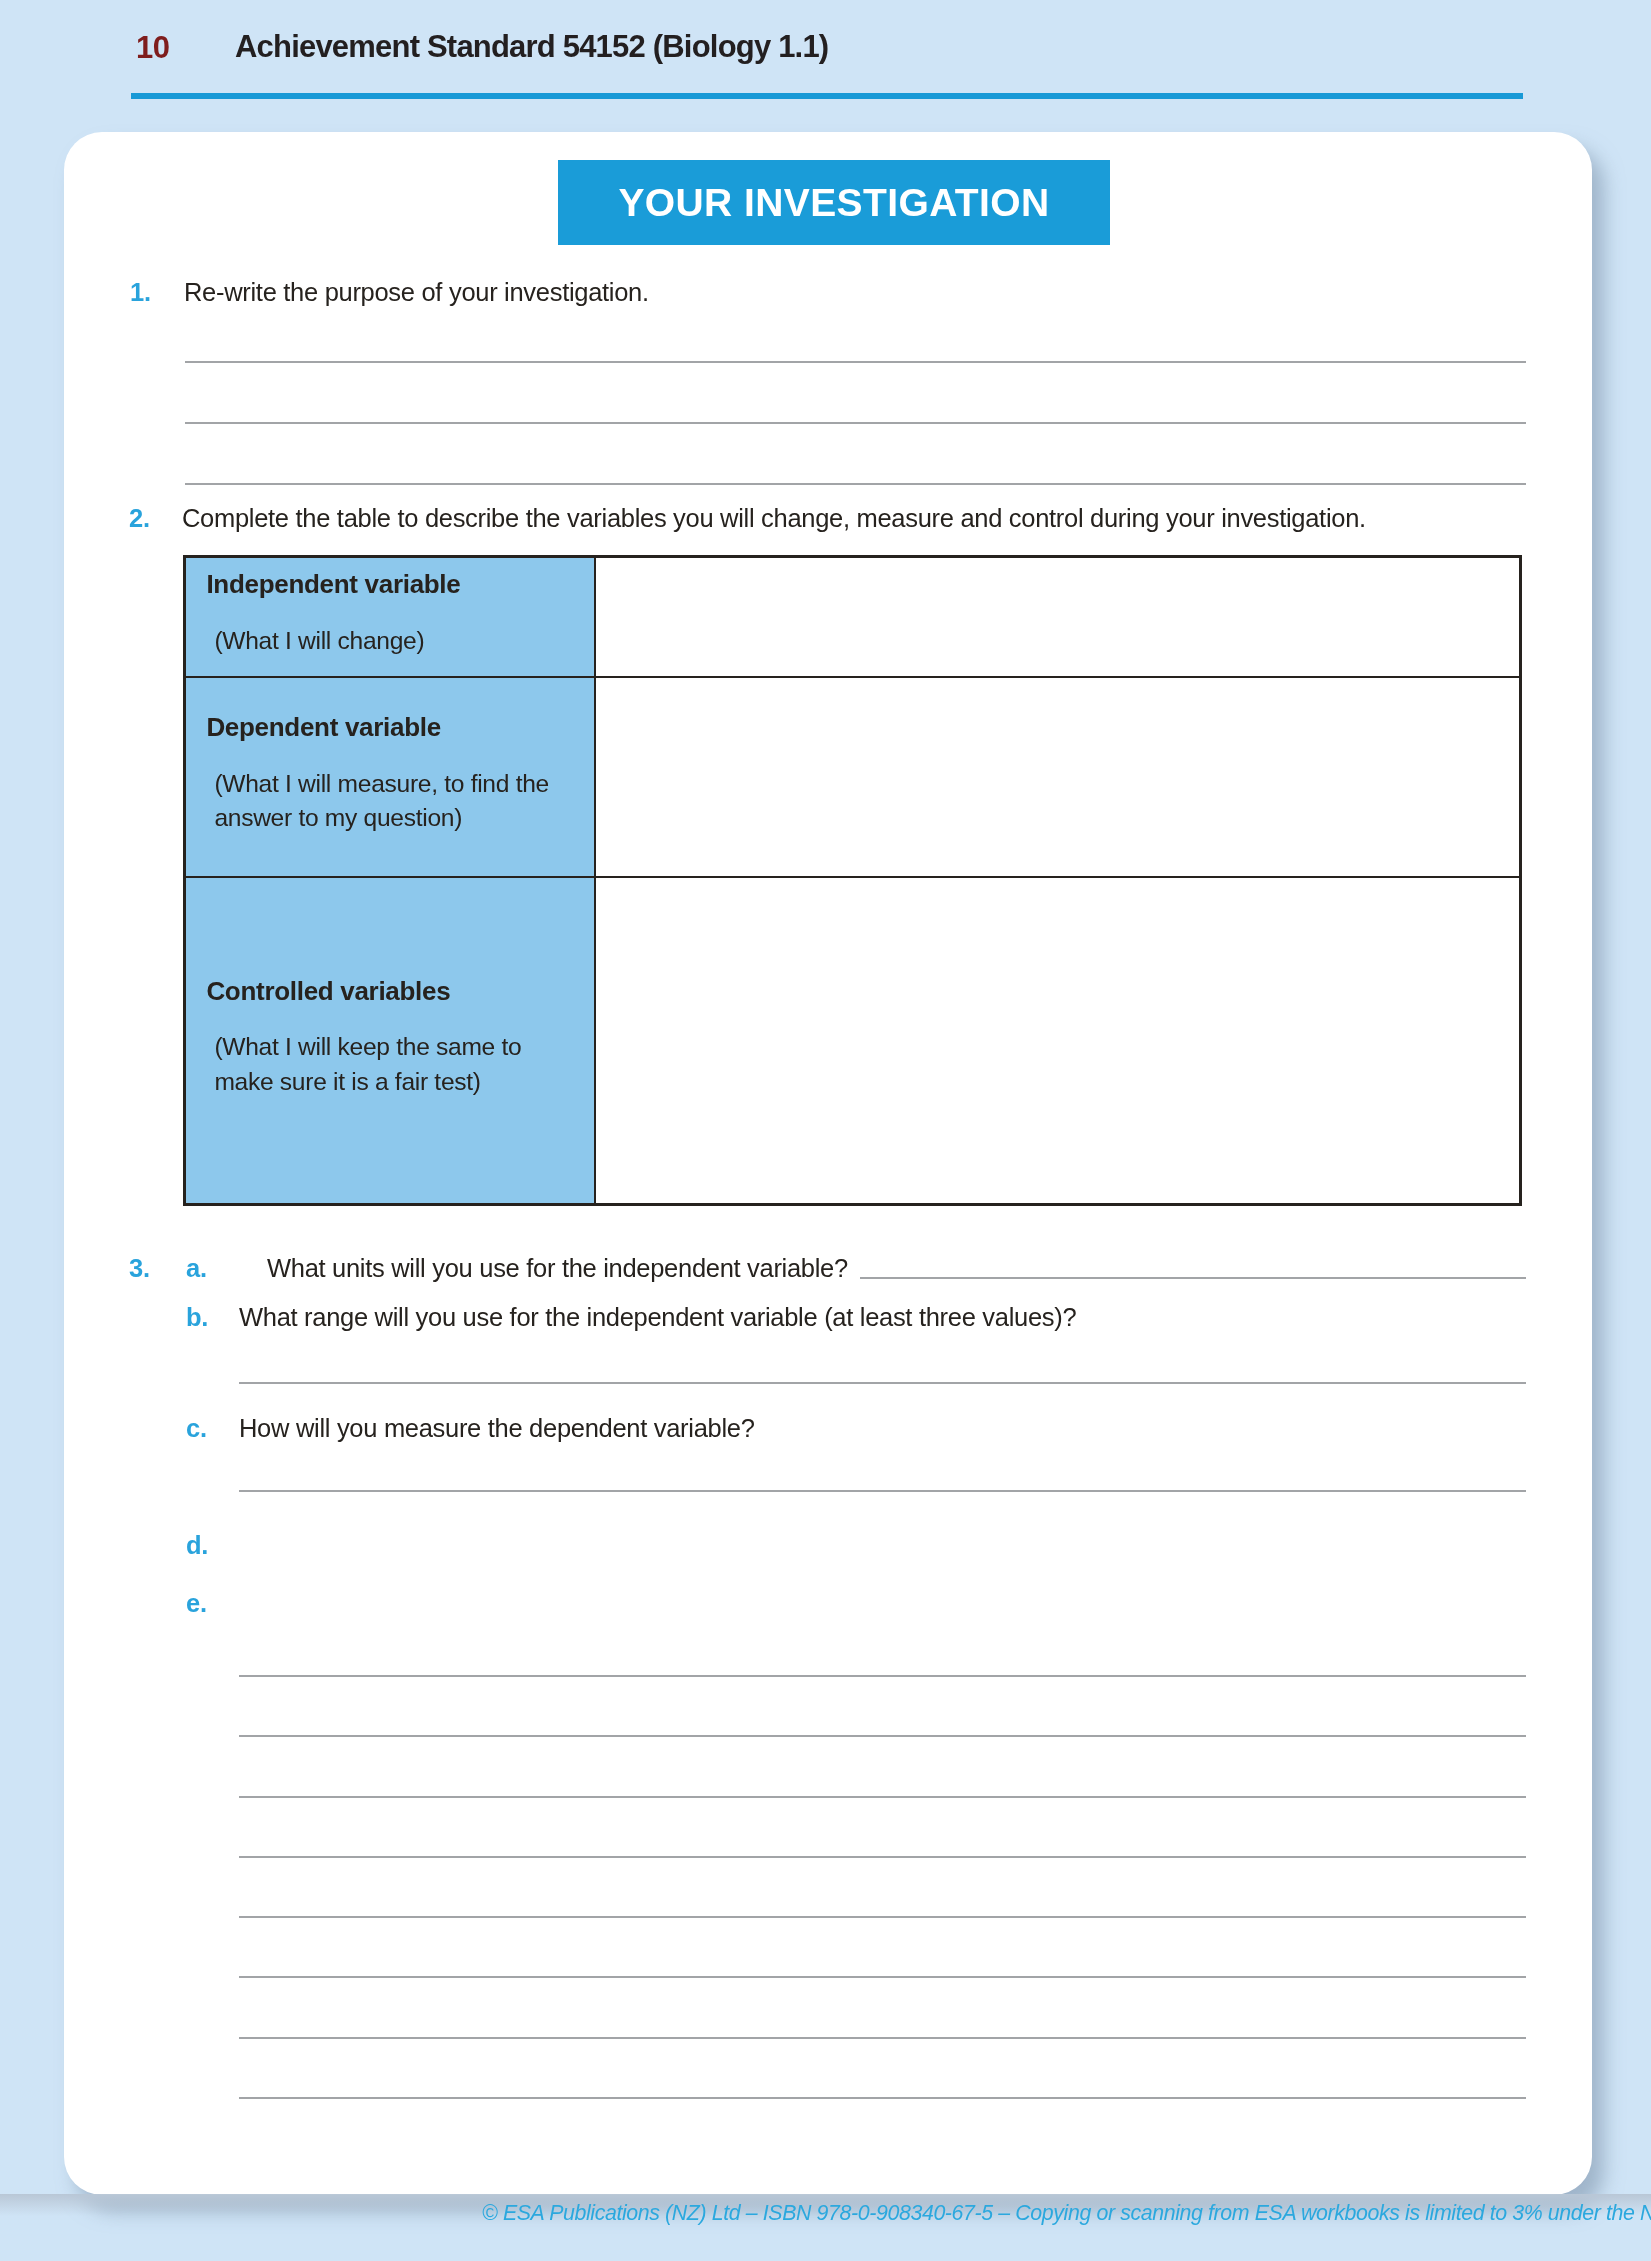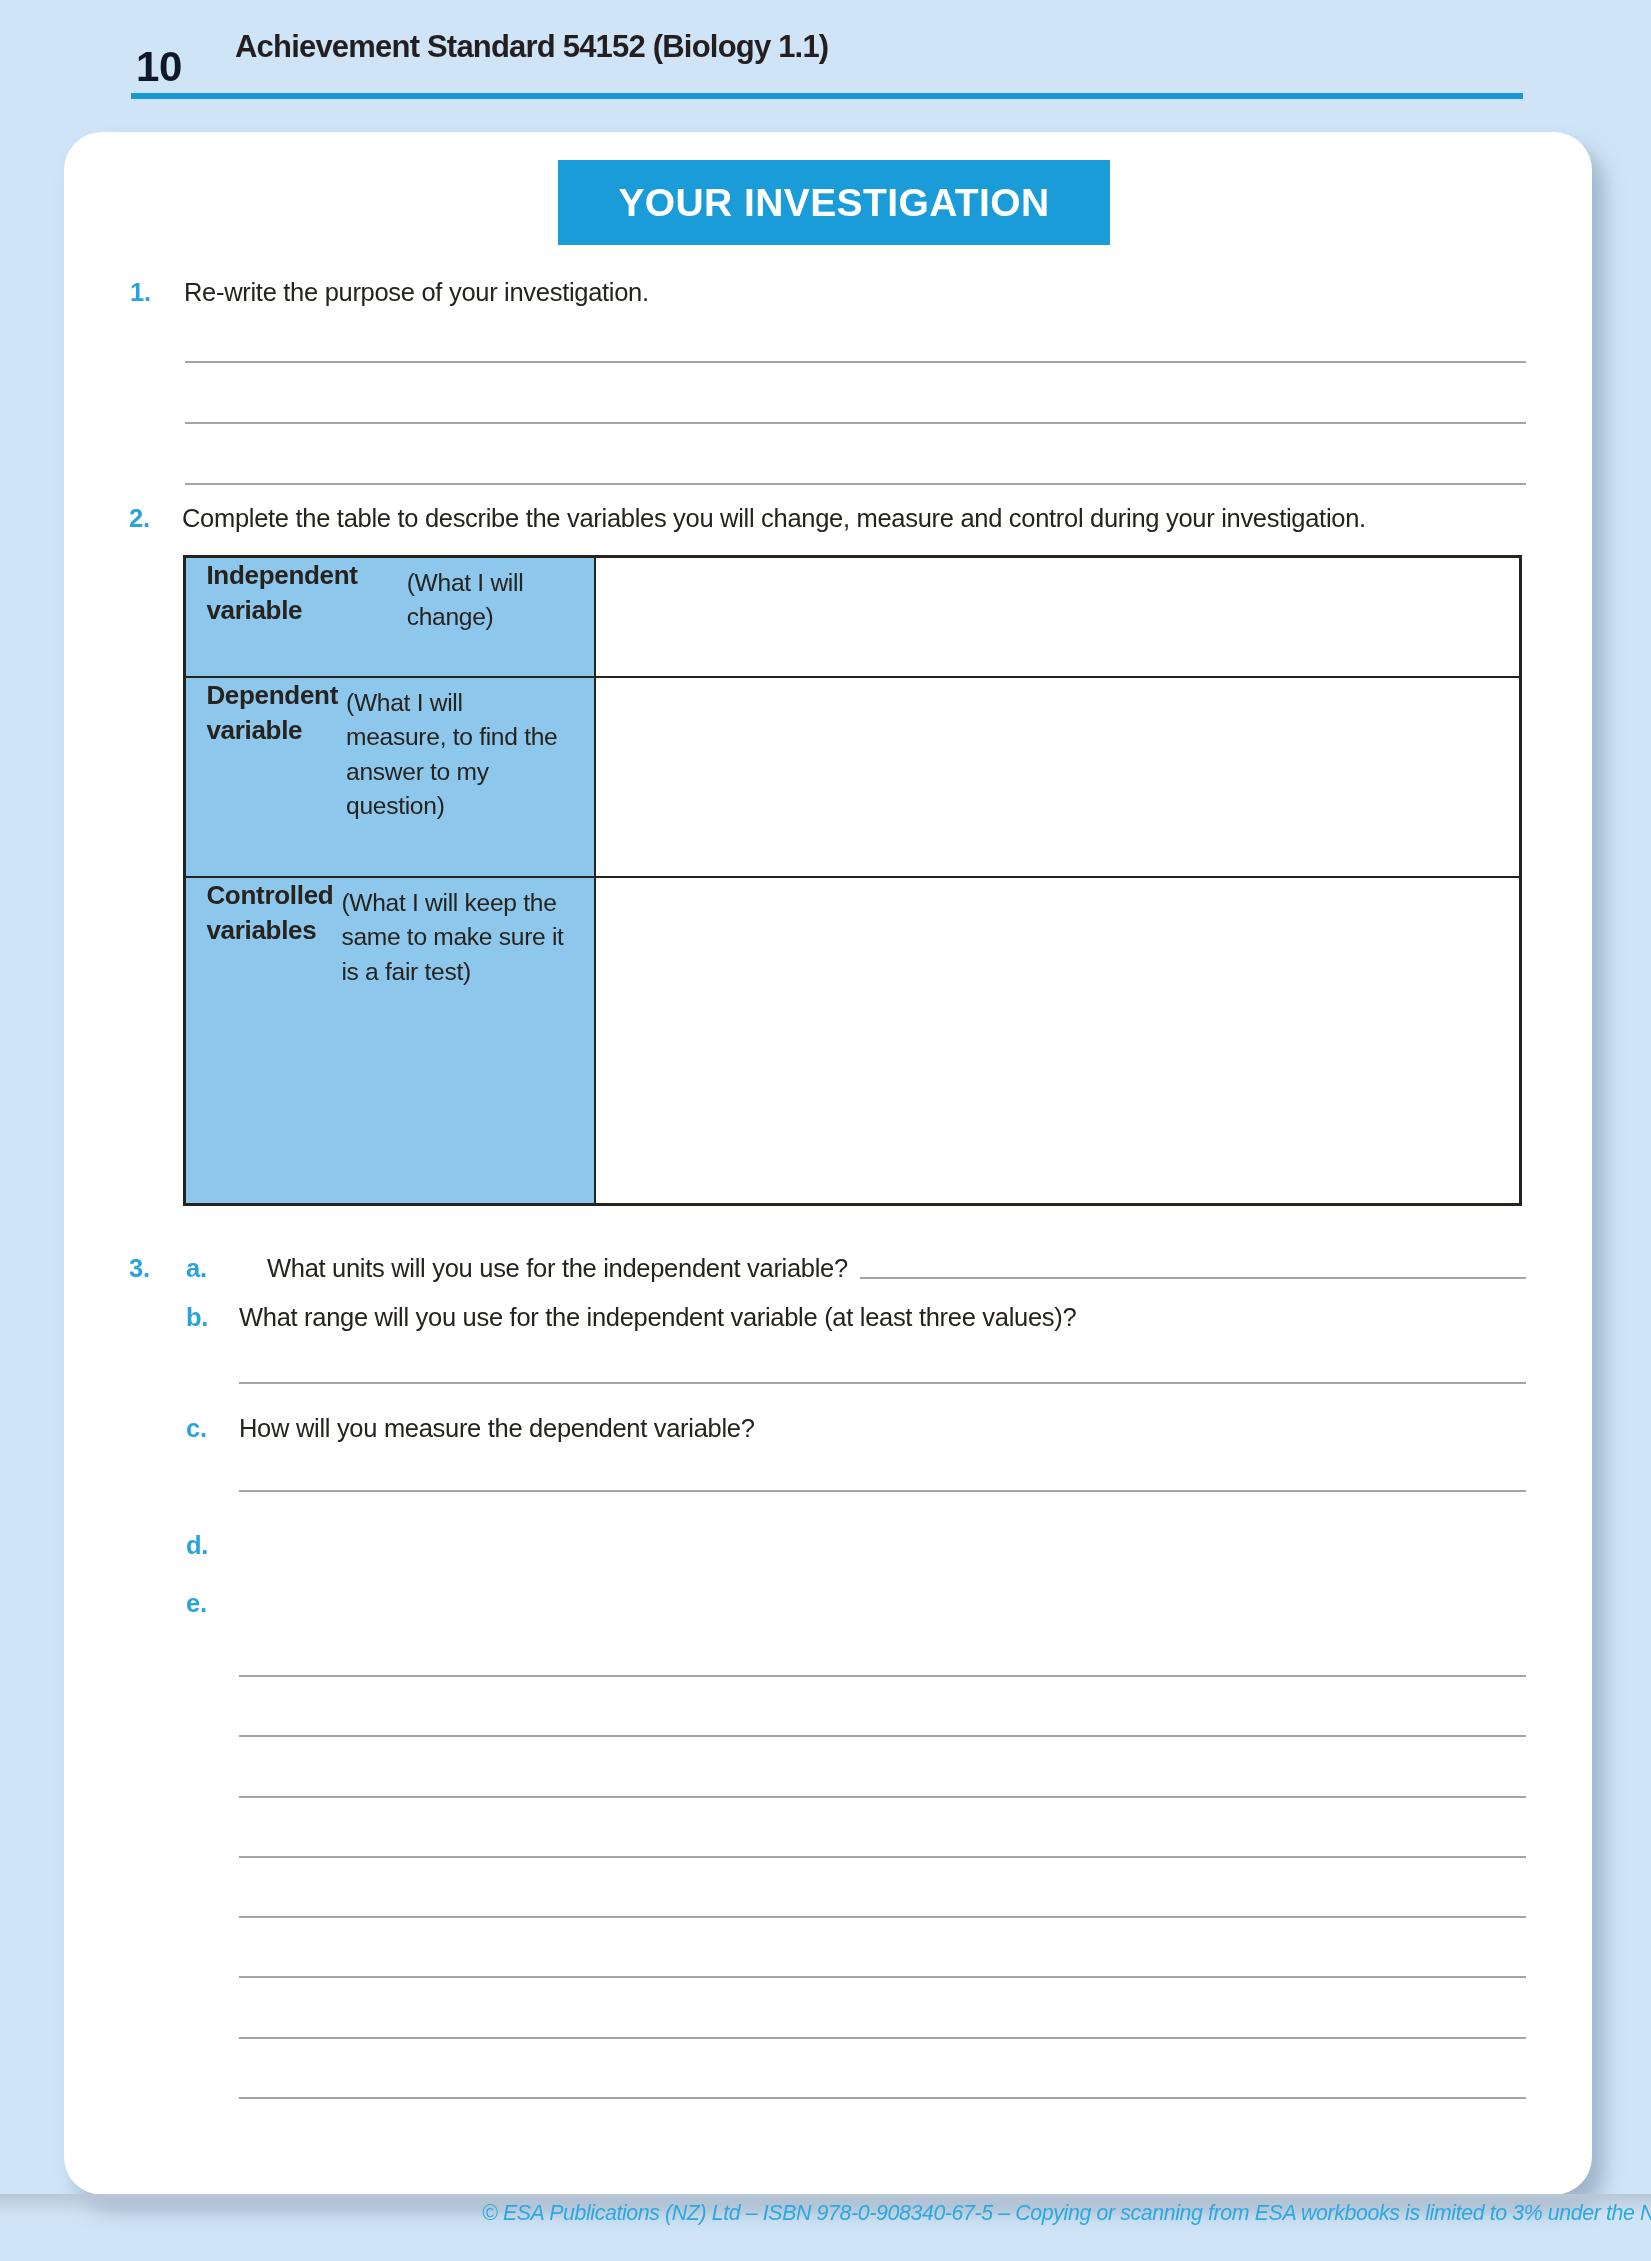--- a/index.html
+++ b/index.html
@@ -4,21 +4,21 @@
 <style>
   html,body{margin:0;padding:0;}
   body{
     width:1652px;height:2261px;position:relative;
     background:#cfe4f6;
     font-family:"Liberation Sans", sans-serif;
     color:#26221e;
     overflow:hidden;
   }
   
-  .page-num{position:absolute;left:136px;top:43px;font-size:42px;font-weight:bold;color:#0f172a;letter-spacing:-0.4px;}
+  .page-num{position:absolute;left:136px;top:30px;font-size:31px;font-weight:bold;color:#7f1d1d;letter-spacing:-0.4px;}
   .header-title{position:absolute;left:235px;top:29px;font-size:31px;font-weight:bold;color:#231f20;letter-spacing:-0.8px;}
   .header-rule{position:absolute;left:131px;top:93px;width:1392px;height:6px;background:#1899d6;}
   
   .card{
     position:absolute;left:64px;top:132px;width:1528px;height:2063px;
     background:#ffffff;border-radius:38px;
     box-shadow:12px 15.3px 18.7px rgba(120,142,165,0.55);
   }
   .banner{
     position:absolute;left:494px;top:28px;width:552px;height:85px;
@@ -39,21 +39,21 @@
     border:3.4px solid #26221e;
     display:grid;
     grid-template-columns:410px 1fr;
     grid-template-rows:120px 200px 325px;
     box-sizing:border-box;
   }
   .var-table .th{
     background:#8dc8ec;
     border-right:2.5px solid #26221e;
     padding:0 20.4px;
-    display:flex;flex-direction:row;justify-content:center;
+    display:flex;flex-direction:column;justify-content:center;
     box-sizing:border-box;
   }
   .var-table .td{background:#ffffff;}
   .var-table .rb{border-bottom:2.5px solid #26221e;}
   .cell-heading{font-size:26px;font-weight:bold;letter-spacing:-0.3px;line-height:1.35;margin:0 0 13.6px 0;}
   .cell-sub{font-size:24.6px;letter-spacing:-0.3px;line-height:1.4;margin:8px;}
   
   .footer-shadow{position:absolute;left:0;top:2194px;width:1652px;height:22px;
     background:linear-gradient(#b9c7d6,rgba(207,228,246,0));}
   .footer-text{

